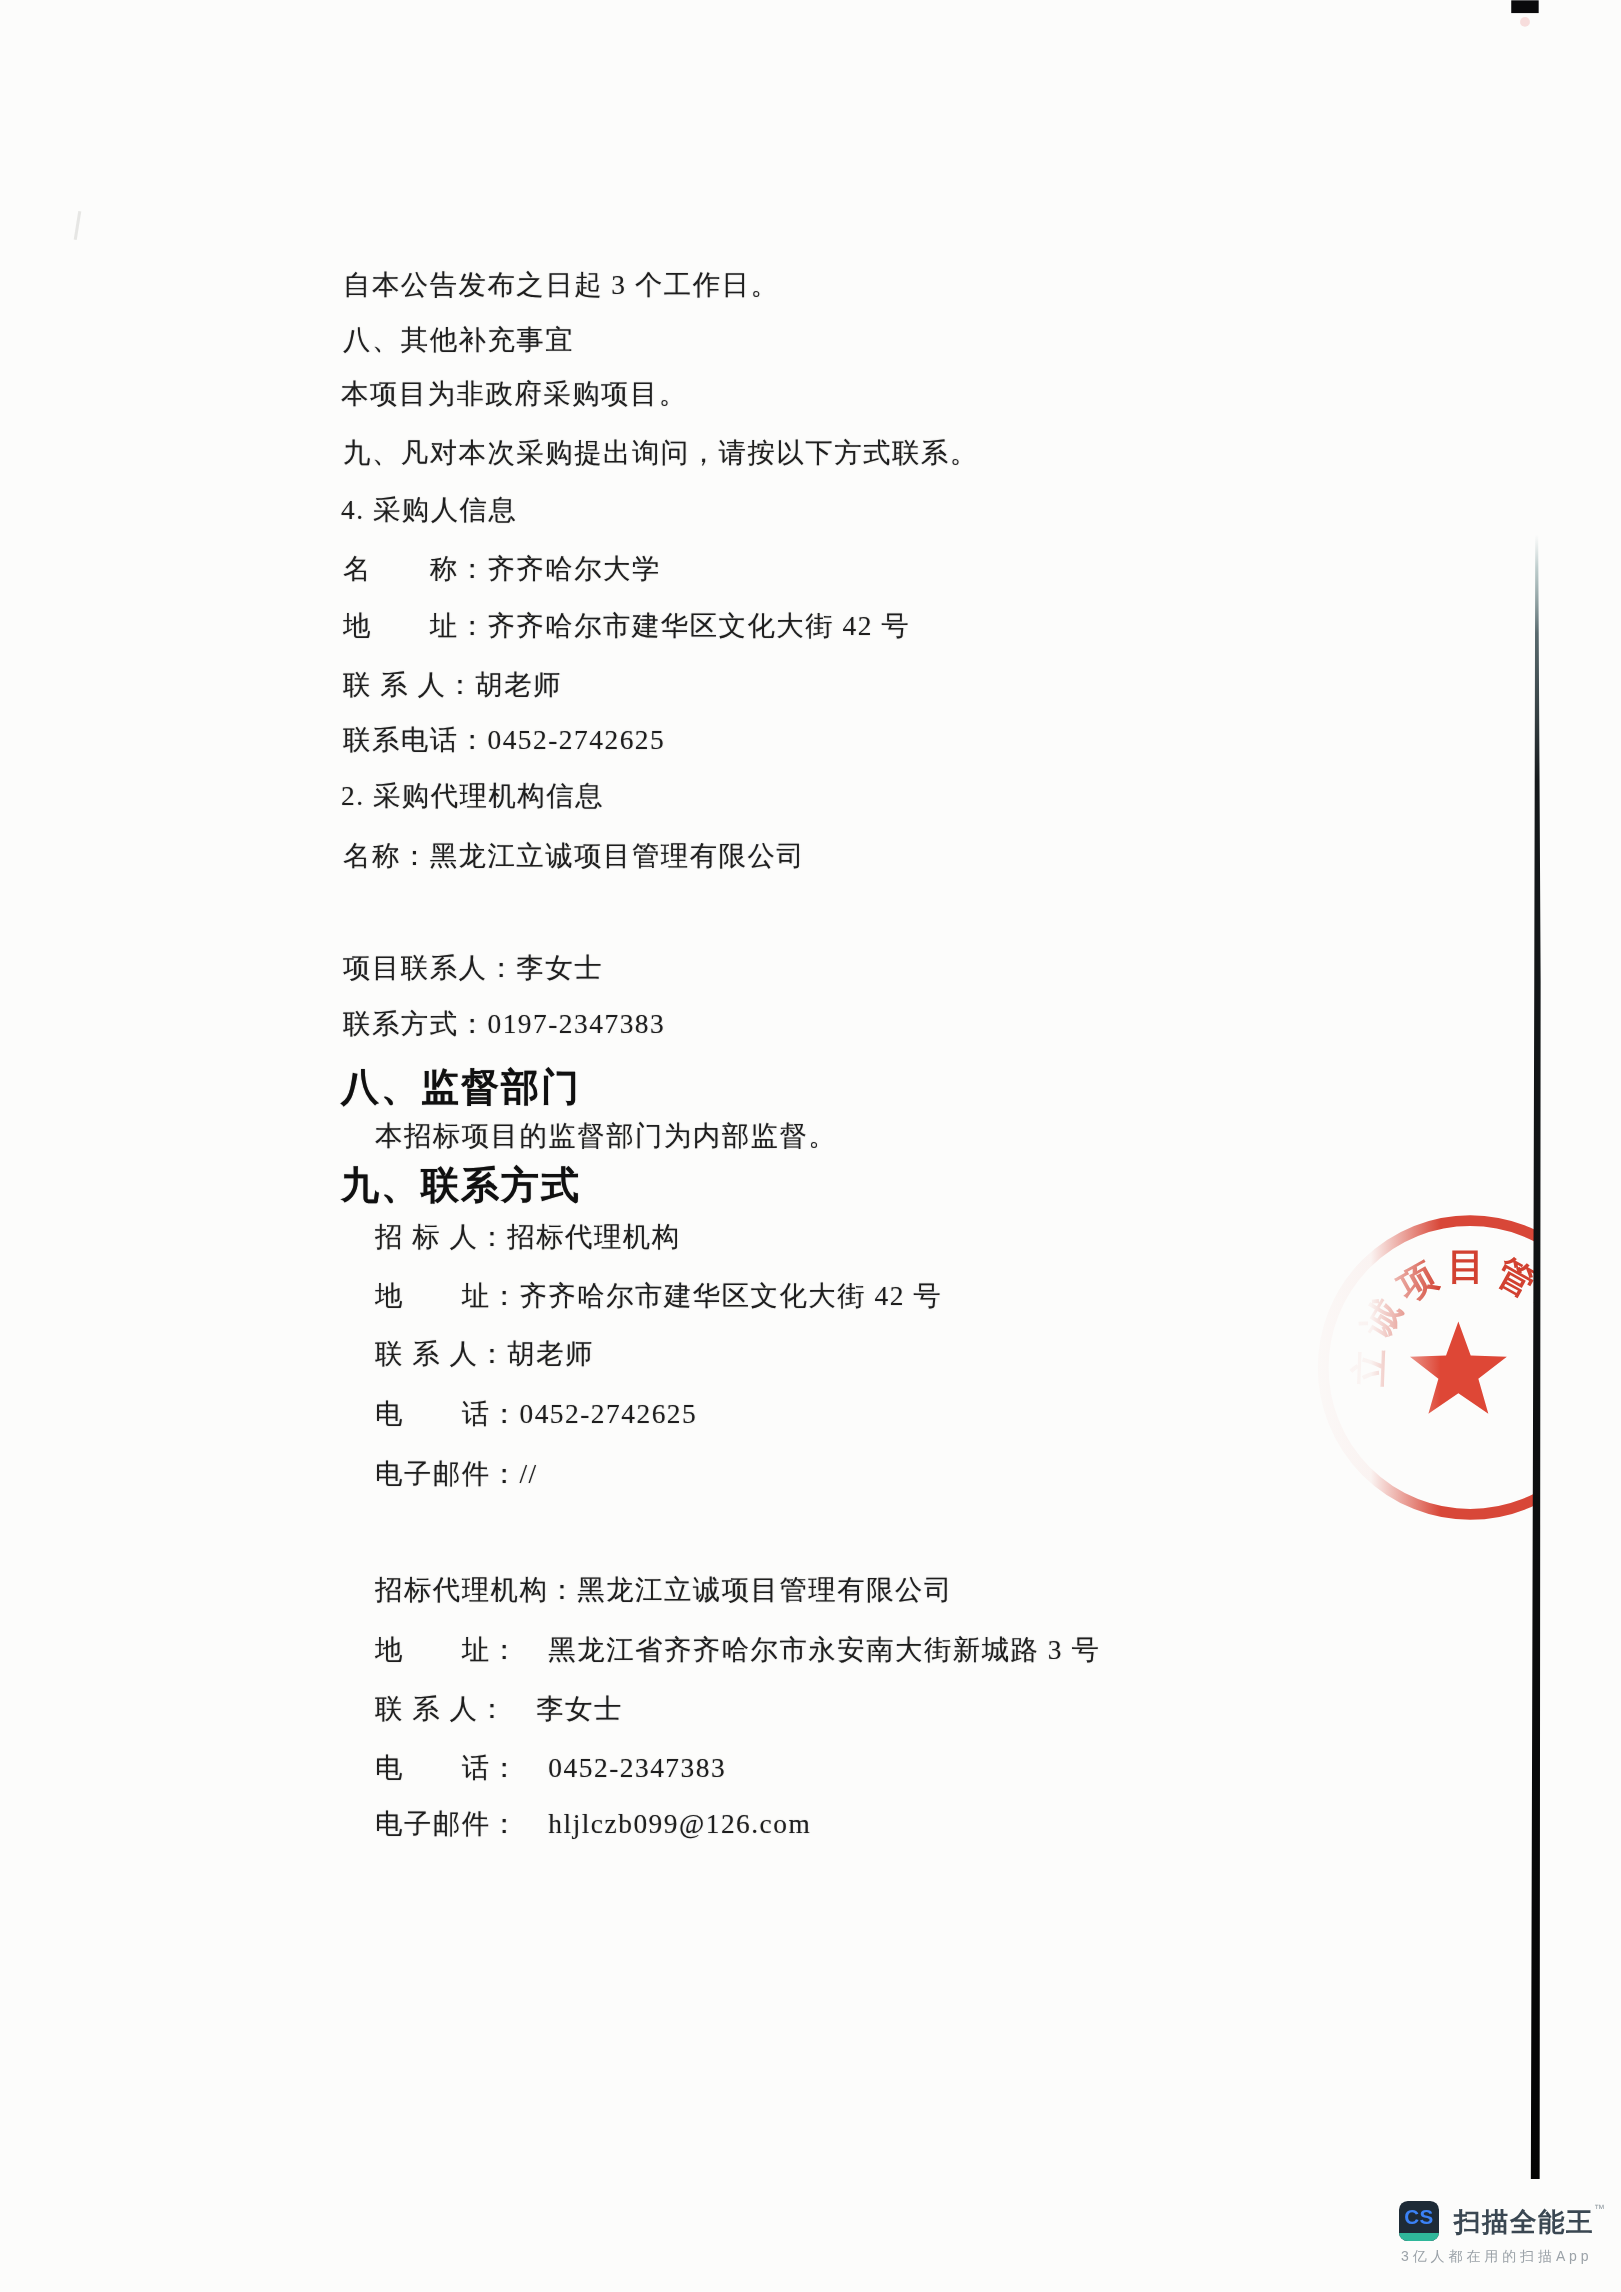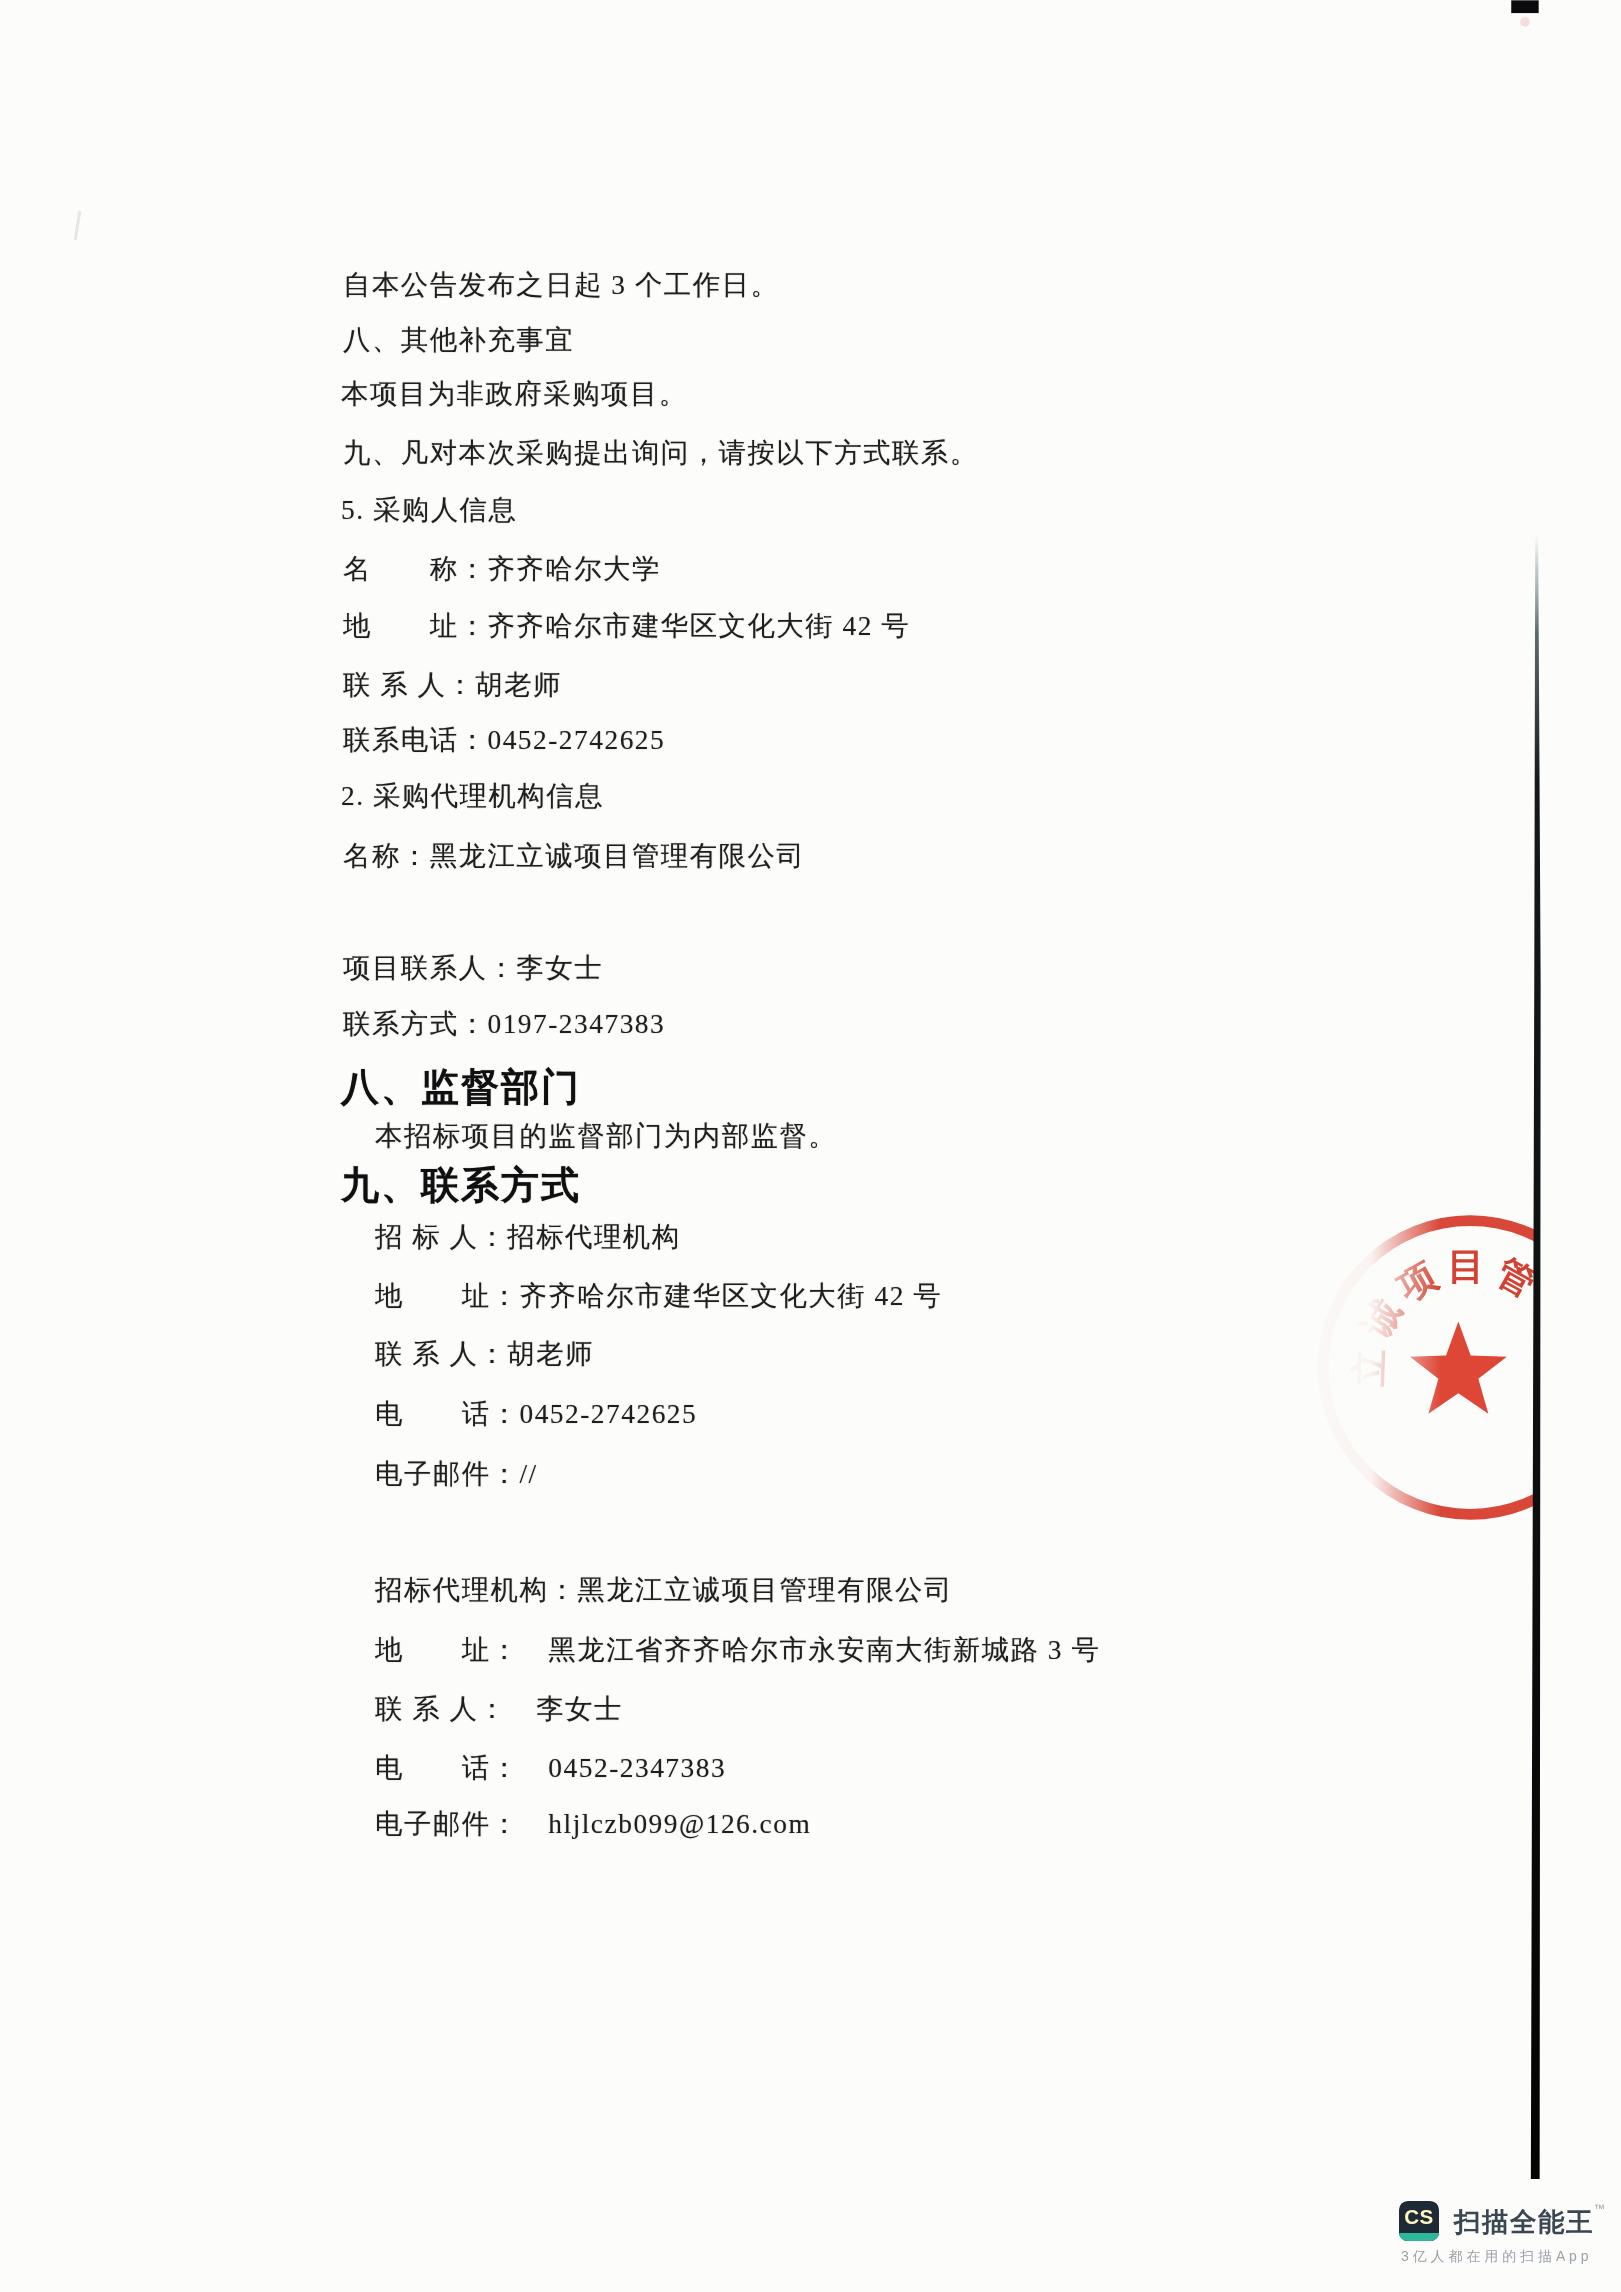--- a/index.html
+++ b/index.html
@@ -35,21 +35,21 @@
     position:absolute;left:76px;top:211px;width:2.9px;height:29px;
     background:#e2e2df;transform:rotate(9deg);opacity:.85;
   }
   
   .cs-logo{
     position:absolute;left:1399px;top:2201px;width:40px;height:40px;
     background:#1e2b37;border-radius:8.8px;overflow:hidden;
   }
   .cs-logo .cs-text{
     position:absolute;left:0;right:0;top:0;height:32px;line-height:32px;
-    text-align:center;color:#fef9c3;font-weight:700;font-size:20.6px;
+    text-align:center;color:#3b82f6;font-weight:700;font-size:20.6px;
     font-family:"Liberation Sans","DejaVu Sans",sans-serif;letter-spacing:0.5px;
   }
   .cs-logo .cs-bar{
     position:absolute;left:0;right:0;bottom:0;height:7.8px;background:#2fb79a;
   }
   .cs-appname{
     position:absolute;left:1454px;top:2204px;
     font-family:"Liberation Sans","DejaVu Sans",sans-serif;
     font-size:26.5px;font-weight:700;color:#3a4752;letter-spacing:1.5px;white-space:nowrap;
   }
@@ -65,21 +65,21 @@
 </style>
 </head>
 <body>
 
 <div id="page">
 
   <div class="line" style="top:267px;left:343px">自本公告发布之日起 3 个工作日。</div>
   <div class="line" style="top:322px;left:343px">八、其他补充事宜</div>
   <div class="line" style="top:376px;left:341px">本项目为非政府采购项目。</div>
   <div class="line" style="top:435px;left:343px">九、凡对本次采购提出询问，请按以下方式联系。</div>
-  <div class="line" style="top:492px;left:341px">5. 采购人信息</div>
+  <div class="line" style="top:492px;left:341px">4. 采购人信息</div>
   <div class="line" style="top:551px;left:343px">名　　称：齐齐哈尔大学</div>
   <div class="line" style="top:608px;left:343px">地　　址：齐齐哈尔市建华区文化大街 42 号</div>
   <div class="line" style="top:667px;left:343px">联 系 人：胡老师</div>
   <div class="line" style="top:722px;left:343px">联系电话：0452-2742625</div>
   <div class="line" style="top:778px;left:341px">2. 采购代理机构信息</div>
   <div class="line" style="top:838px;left:343px">名称：黑龙江立诚项目管理有限公司</div>
   <div class="line" style="top:950px;left:343px">项目联系人：李女士</div>
   <div class="line" style="top:1006px;left:343px">联系方式：0197-2347383</div>
   <div class="line h" style="top:1062px;left:341px">八、监督部门</div>
   <div class="line" style="top:1118px;left:375px">本招标项目的监督部门为内部监督。</div>

